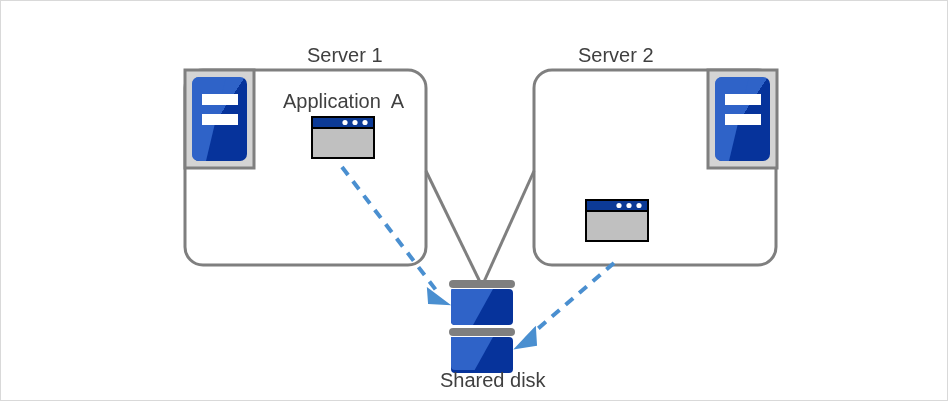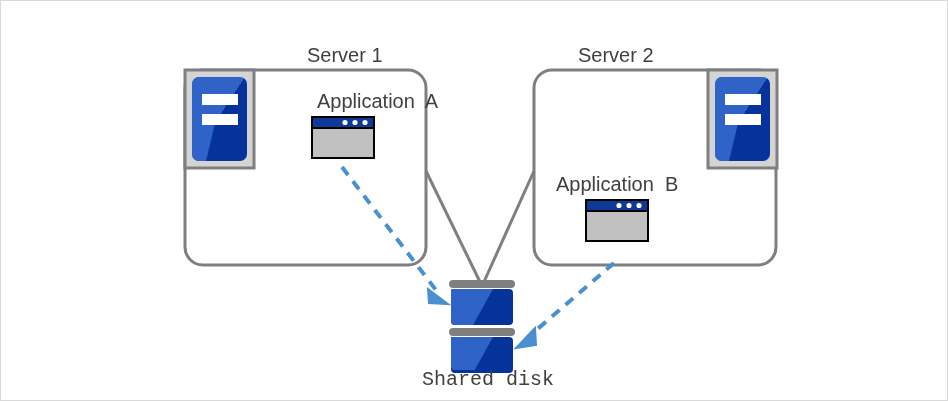--- a/index.html
+++ b/index.html
@@ -128,19 +128,18 @@
       <line x1="613" y1="262" x2="525" y2="338" stroke="#4a8fd0" stroke-width="4" stroke-dasharray="10,8"></line>
       <path d="M 534 327 L 515 347 L 535 344 Z" fill="#4a8fd0"></path>
       <path d="M 534 327 L 515 347 L 535 344 Z" fill="none" stroke="#4a8fd0" stroke-width="2"></path>
     </g>
   </svg>
 
   <div class="lbl lbl-server" style="left:306px; top:44px;">Server 1</div>
 
   <div class="lbl lbl-server" style="left:577px; top:44px;text-align:center;">Server 2</div>
 
-  <div class="lbl lbl-app" style="left:282px; top:90px;margin-left:34px;">Application  A</div>
+  <div class="lbl lbl-app" style="left:282px; top:90px;">Application  A</div>
 
-  <div class="lbl lbl-app" style="left:555px; top:173px;">Application  B</div>
 
-  <div class="lbl lbl-disk" style="left:421px; top:369px;font-family:Liberation Mono, monospace;">Shared disk</div>
+  <div class="lbl lbl-disk" style="left:439px; top:369px;">Shared disk</div>
 
 </div>
 
 </body></html>

